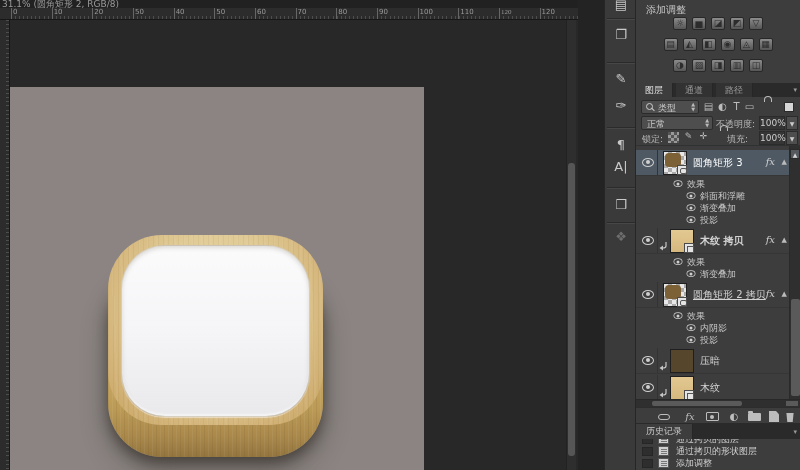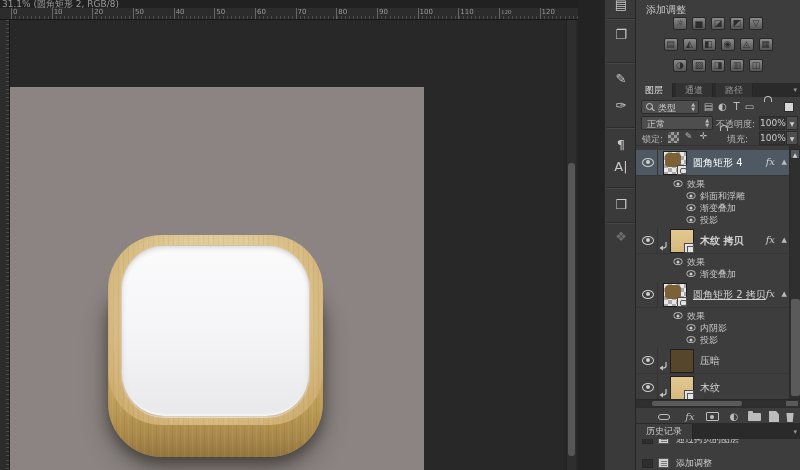--- a/index.html
+++ b/index.html
@@ -265,21 +265,21 @@
         <div id="llup">▲</div>
         <div id="llthumb"></div>
       </div>
     <div class="lrow main sel" style="top:4px;height:26px;">
           <div class="eyecol">
             <div class="eye"></div>
           </div>
           <div class="lthumb shape" style="left:27px;">
             <div class="badge vm"></div>
           </div>
-          <div class="lname" style="left:57px;">圆角矩形 4</div>
+          <div class="lname" style="left:57px;">圆角矩形 3</div>
           <div class="fxlab">fx</div>
           <div class="chev">▲</div>
         </div>
         <div class="lrow fxh" style="top:32px;height:11px;">
           <div class="eye" style="left:36px;top:1px;position:absolute;margin-top:0;"></div>
           <div class="lname" style="left:51px;">效果</div>
         </div>
         <div class="lrow fxe" style="top:44px;height:11px;">
           <div class="eye" style="left:49px;top:1px;position:absolute;margin-top:0;"></div>
           <div class="lname" style="left:64px;">斜面和浮雕</div>
@@ -392,20 +392,25 @@
     <div class="abs" id="histhead">
       <div id="histtab" class="ptab active" style="position:absolute;">历史记录</div>
       <div id="histmenu">▾</div>
     </div>
     <div class="abs" id="histlist">
         <div class="hrow" style="top:0px;height:7px;">
           <div class="hcheck" style="top:-4px;"></div>
           <div class="hicon" style="top:-5px;"></div>
           <div class="hlabel" style="top:-5px;">通过拷贝的图层</div>
         </div>
+        <div class="hrow" style="top:7px;height:12px;">
+          <div class="hcheck" style="top:1px;"></div>
+          <div class="hicon" style="top:0px;"></div>
+          <div class="hlabel" style="top:0px;">通过拷贝的形状图层</div>
+        </div>
         <div class="hrow" style="top:19px;height:12px;">
           <div class="hcheck" style="top:1px;"></div>
           <div class="hicon" style="top:0px;"></div>
           <div class="hlabel" style="top:0px;">添加调整</div>
         </div>
       </div>
   </div>
 </div>
 
 </body></html>

